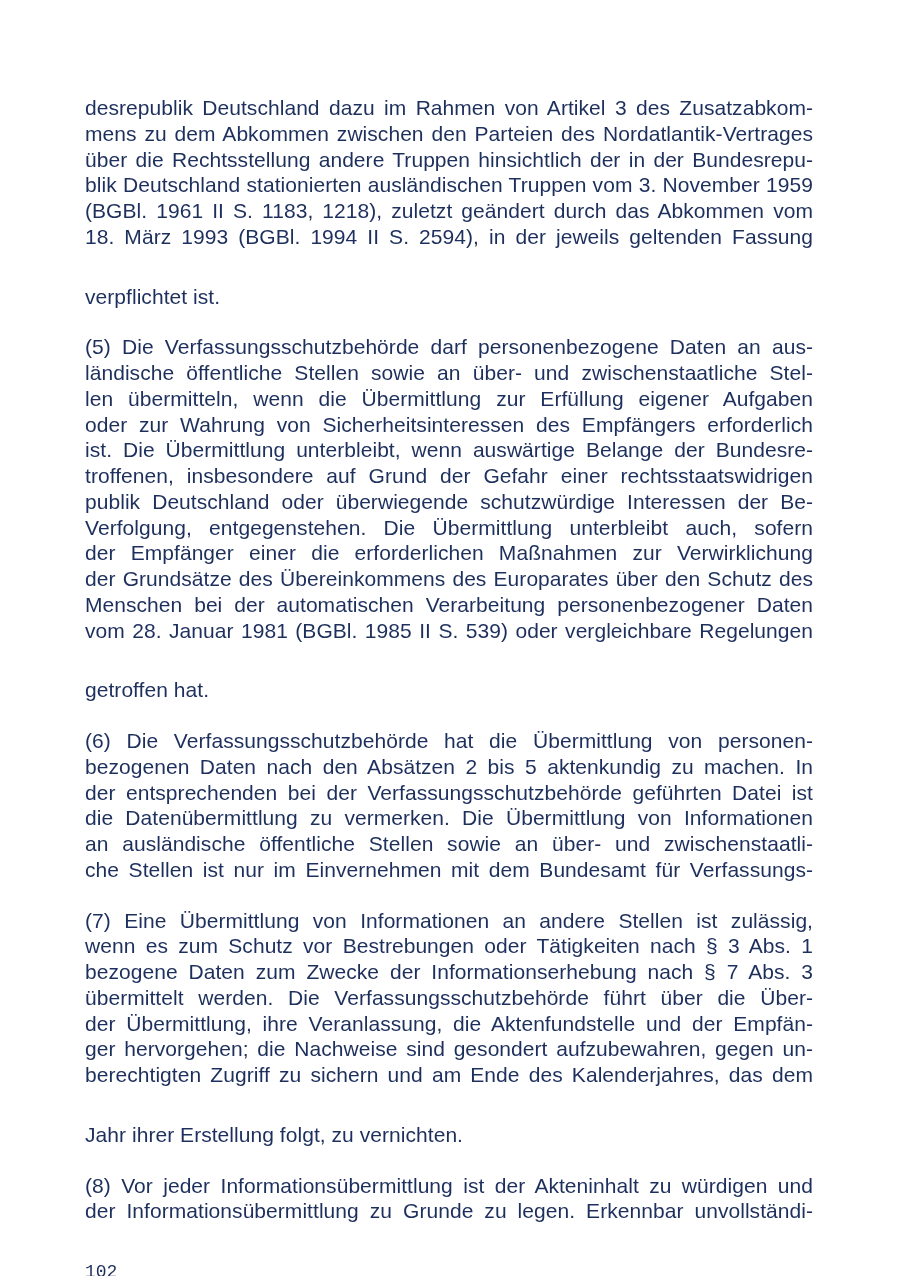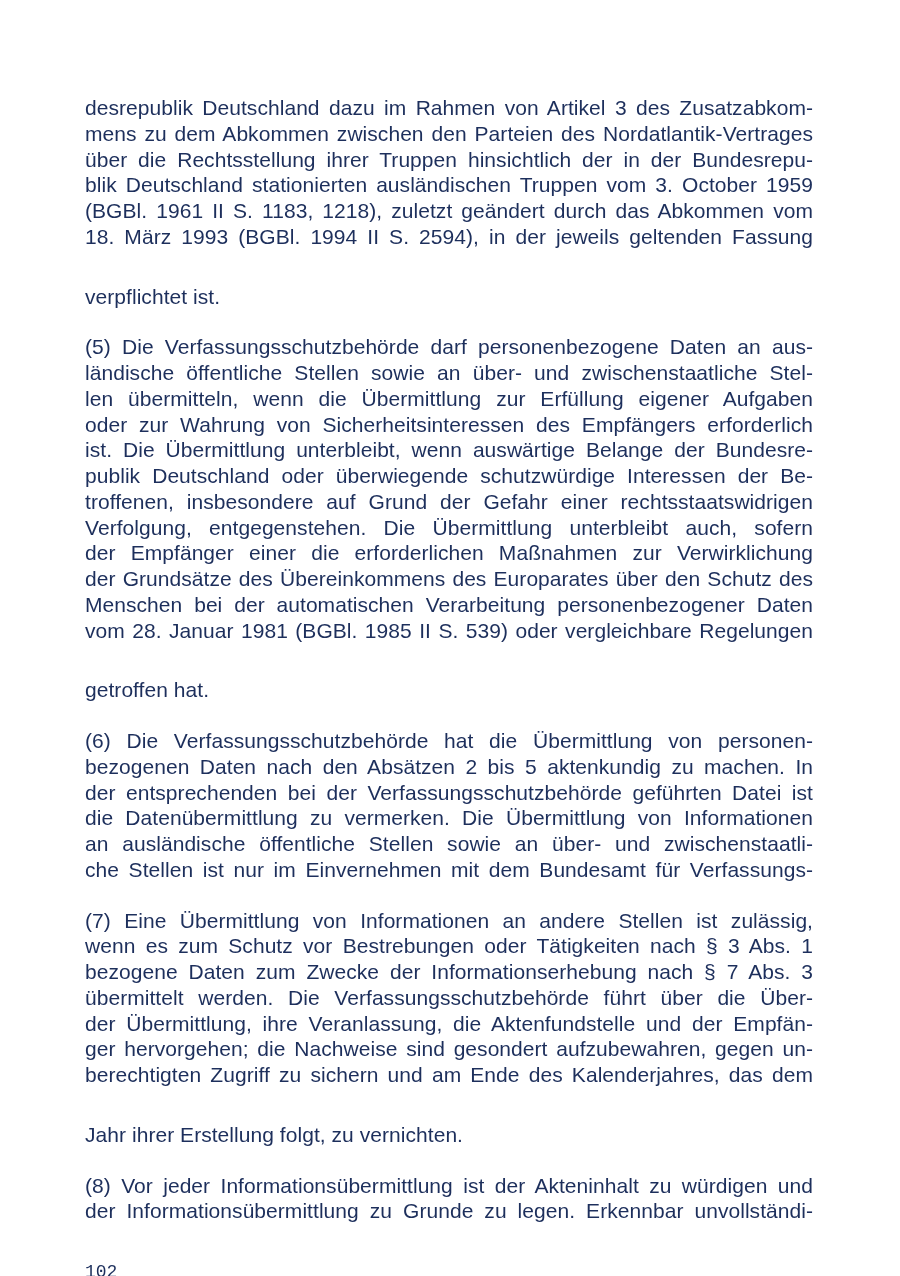--- a/index.html
+++ b/index.html
@@ -49,35 +49,35 @@
     }
   </style>
 </head>
 <body>
 
 <div class="page">
 
   <div class="para">
     <span class="line">desrepublik Deutschland dazu im Rahmen von Artikel 3 des Zusatzabkom-</span>
     <span class="line">mens zu dem Abkommen zwischen den Parteien des Nordatlantik-Vertrages</span>
-    <span class="line">über die Rechtsstellung ihrer Truppen hinsichtlich der in der Bundesrepu-</span>
-    <span class="line">blik Deutschland stationierten ausländischen Truppen vom 3. October 1959</span>
+    <span class="line">über die Rechtsstellung andere Truppen hinsichtlich der in der Bundesrepu-</span>
+    <span class="line">blik Deutschland stationierten ausländischen Truppen vom 3. November 1959</span>
     <span class="line">(BGBl. 1961 II S. 1183, 1218), zuletzt geändert durch das Abkommen vom</span>
     <span class="line">18. März 1993 (BGBl. 1994 II S. 2594), in der jeweils geltenden Fassung</span>
     <span class="line last">verpflichtet ist.</span>
   </div>
 
   <div class="para">
     <span class="line">(5) Die Verfassungsschutzbehörde darf personenbezogene Daten an aus-</span>
     <span class="line">ländische öffentliche Stellen sowie an über- und zwischenstaatliche Stel-</span>
     <span class="line">len übermitteln, wenn die Übermittlung zur Erfüllung eigener Aufgaben</span>
     <span class="line">oder zur Wahrung von Sicherheitsinteressen des Empfängers erforderlich</span>
     <span class="line">ist. Die Übermittlung unterbleibt, wenn auswärtige Belange der Bundesre-</span>
+    <span class="line">troffenen, insbesondere auf Grund der Gefahr einer rechtsstaatswidrigen</span>
     <span class="line">publik Deutschland oder überwiegende schutzwürdige Interessen der Be-</span>
-    <span class="line">troffenen, insbesondere auf Grund der Gefahr einer rechtsstaatswidrigen</span>
     <span class="line">Verfolgung, entgegenstehen. Die Übermittlung unterbleibt auch, sofern</span>
     <span class="line">der Empfänger einer die erforderlichen Maßnahmen zur Verwirklichung</span>
     <span class="line">der Grundsätze des Übereinkommens des Europarates über den Schutz des</span>
     <span class="line">Menschen bei der automatischen Verarbeitung personenbezogener Daten</span>
     <span class="line">vom 28. Januar 1981 (BGBl. 1985 II S. 539) oder vergleichbare Regelungen</span>
     <span class="line last">getroffen hat.</span>
   </div>
 
   <div class="para">
     <span class="line">(6) Die Verfassungsschutzbehörde hat die Übermittlung von personen-</span>

